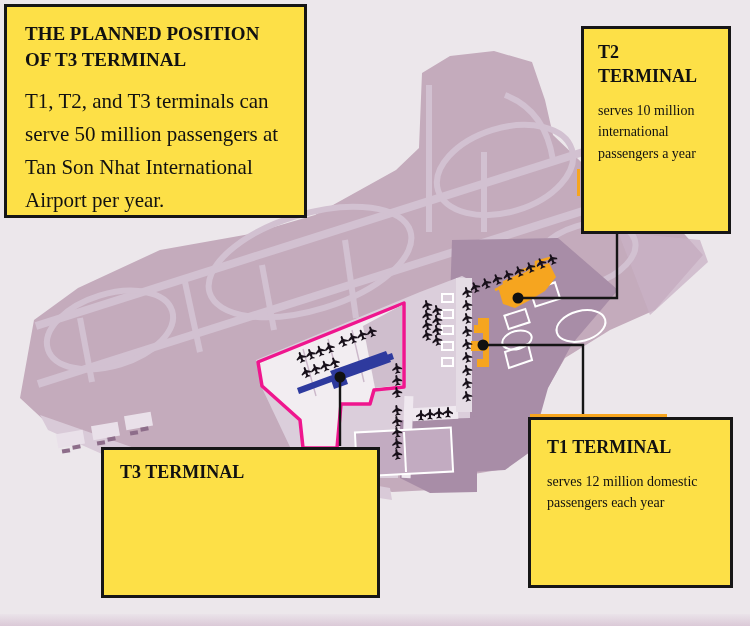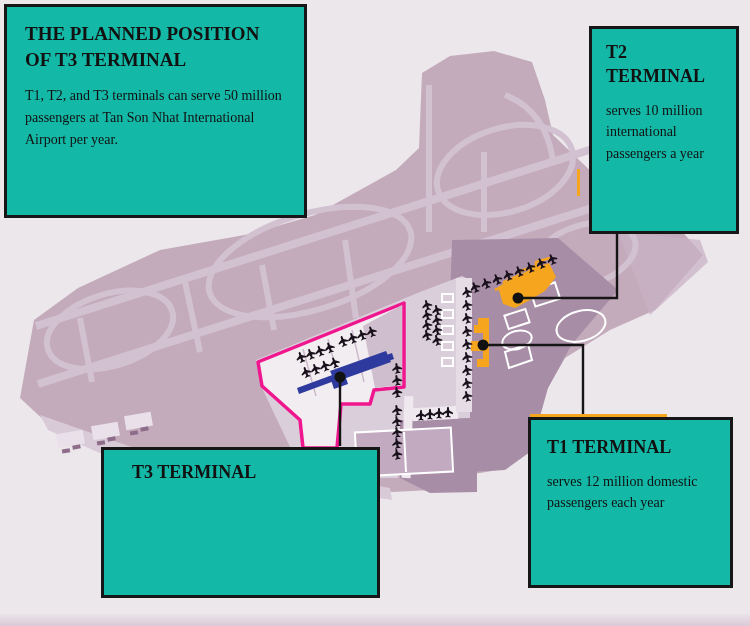--- a/index.html
+++ b/index.html
@@ -1,29 +1,29 @@
 <!DOCTYPE html>
 <html><head>
 <meta charset="utf-8">
 <style>
   html,body{margin:0;padding:0;}
   body{font-family:"Liberation Serif","DejaVu Serif",serif;}
   .stage{position:relative;width:750px;height:626px;background:#ece7eb;overflow:hidden;}
   .map-svg{position:absolute;left:0;top:0;}
   .bottom-strip{position:absolute;left:0;bottom:0;width:750px;height:12px;
     background:linear-gradient(#eae3e9,#dbc9d7);}
-  .callout{position:absolute;background:#14b8a6;border:3px solid #161616;box-sizing:border-box;color:#111;}
+  .callout{position:absolute;background:#fde047;border:3px solid #161616;box-sizing:border-box;color:#111;}
   .callout .ttl{font-weight:bold;font-size:18px;line-height:1.32;margin:0;}
   .callout .bdy{font-size:14px;line-height:1.55;margin:11px 0 0 0;}
   .box-main{left:4px;top:4px;width:303px;height:214px;padding:14px 18px;}
   .box-main .ttl{font-size:19px;line-height:1.35;}
-  .box-main .bdy{font-size:14px;line-height:1.56;margin-top:13px;}
-  .box-t2{left:581px;top:26px;width:150px;height:208px;padding:12px 14px;margin-left:8px;}
+  .box-main .bdy{font-size:21px;line-height:1.56;margin-top:13px;}
+  .box-t2{left:581px;top:26px;width:150px;height:208px;padding:12px 14px;}
   .box-t1{left:528px;top:417px;width:205px;height:171px;padding:16px 16px;}
-  .box-t3{left:101px;top:447px;width:279px;height:151px;padding:11px 28px;}
+  .box-t3{left:101px;top:447px;width:279px;height:151px;padding:11px 16px;}
   .accent{position:absolute;background:#f6a51f;}
   .accent-t1{left:530px;top:414px;width:137px;height:3px;}
   .accent-t2{left:577px;top:169px;width:3px;height:27px;}
 </style>
 </head>
 <body>
 
 <div class="stage">
 
   <svg class="map-svg" width="750" height="626" viewBox="0 0 750 626">

